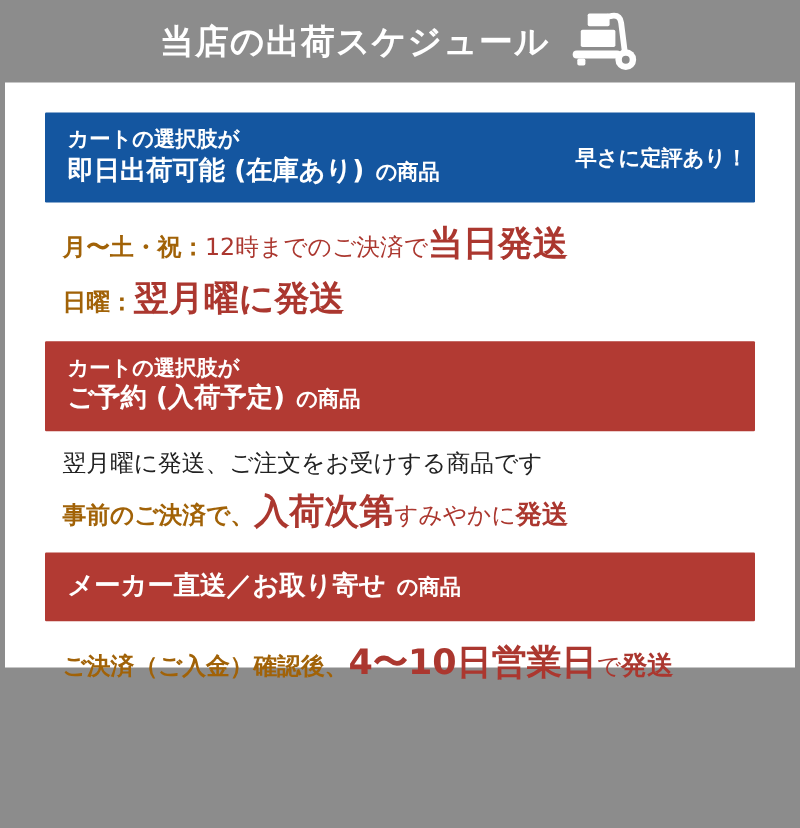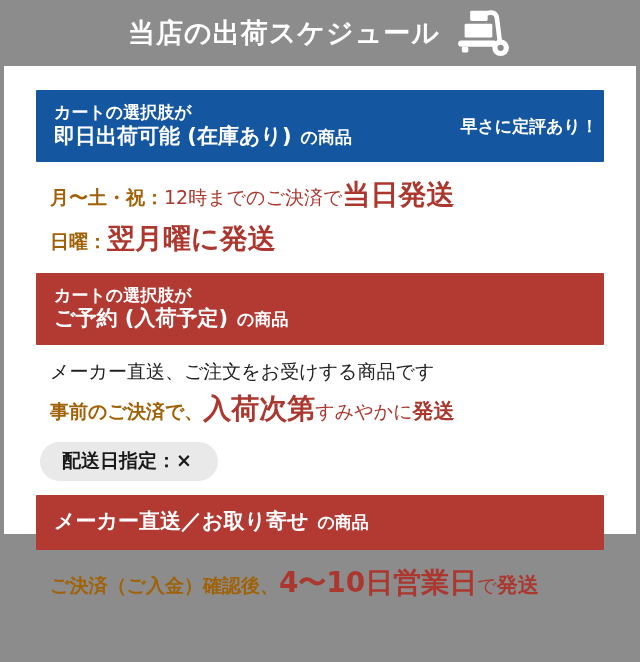--- a/index.html
+++ b/index.html
@@ -90,24 +90,23 @@
     </section>
 
     <section>
       <div class="banner red">
         <div class="banner-pre">カートの選択肢が</div>
         <div class="banner-main">
           <span class="banner-title">ご予約 (入荷予定)</span><span class="banner-suffix">の商品</span>
         </div>
       </div>
       <div class="body">
-        <p class="line"><span class="seg k">メーカー直送、ご注文をお受けする商品です</span></p>
+        <p class="line"><span class="seg k">翌月曜に発送、ご注文をお受けする商品です</span></p>
         <p class="line"><span class="seg k-bold">事前のご決済で、</span><span class="seg r-big">入荷次第</span><span class="seg r-bold">すみやかに</span><span class="seg r-med">発送</span></p>
       </div>
-      <div class="pill">配送日指定：×</div>
     </section>
 
     <section>
       <div class="banner red single">
         <div class="banner-main">
           <span class="banner-title">メーカー直送／お取り寄せ</span><span class="banner-suffix">の商品</span>
         </div>
       </div>
       <div class="body">
         <p class="line"><span class="seg k-bold">ご決済（ご入金）確認後、</span><span class="seg r-big">4〜10日営業日</span><span class="seg r-bold">で</span><span class="seg r-med">発送</span></p>

